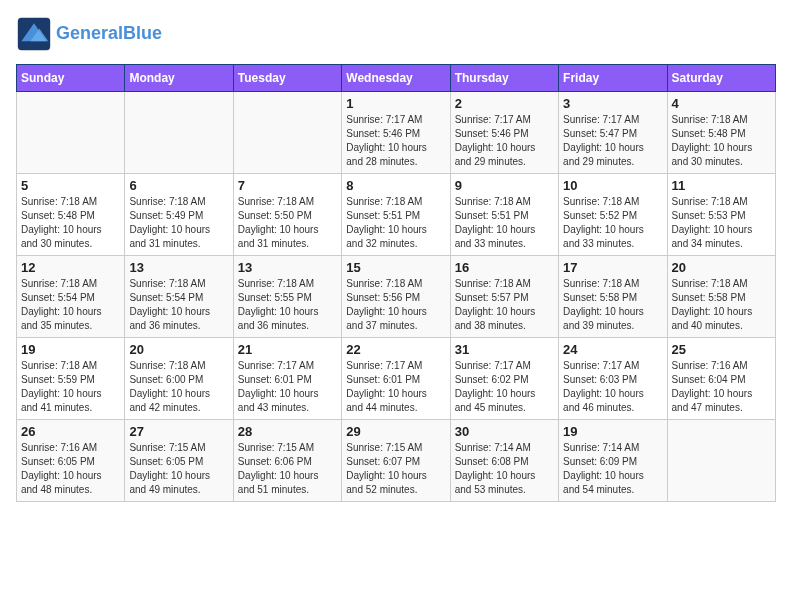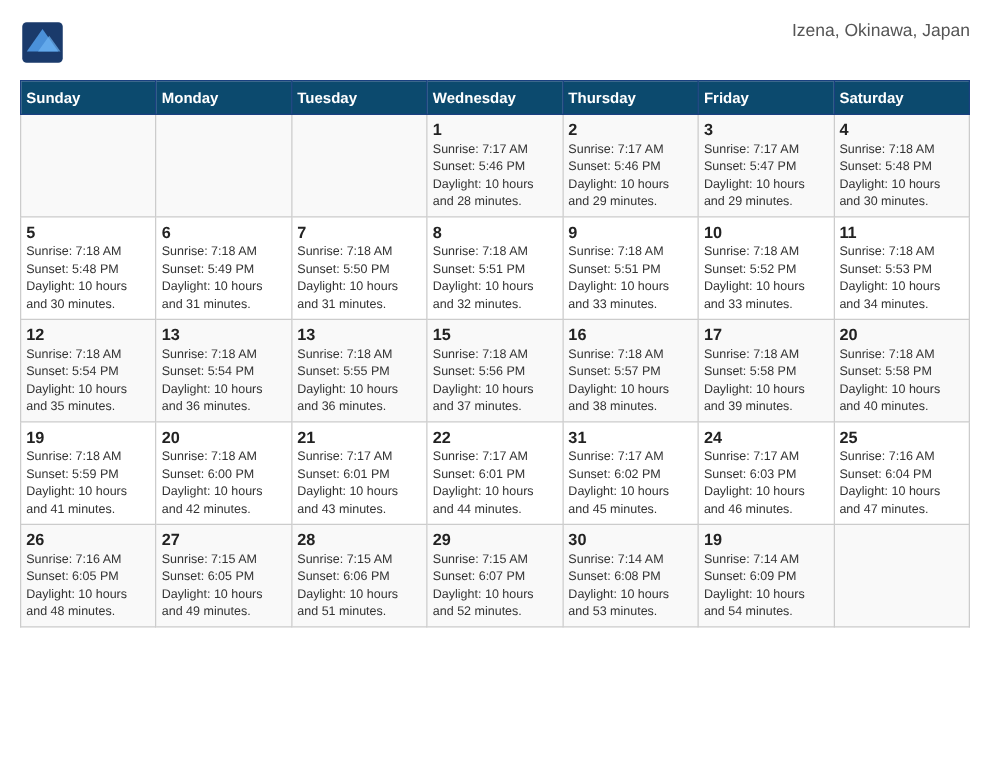--- a/index.html
+++ b/index.html
@@ -45,21 +45,21 @@
     .subtitle {
       font-size: 14px;
       color: #555;
     }
     table {
       width: 100%;
       border-collapse: collapse;
       font-size: 11px;
     }
     thead tr th {
-      background: #0c4a6e;
+      background: #8b5cf6;
       color: #fff;
       padding: 6px 4px;
       text-align: left;
       font-weight: bold;
       font-size: 12px;
       border: 1px solid #1a4080;
     }
     tbody tr td {
       border: 1px solid #ccc;
       vertical-align: top;
@@ -90,23 +90,25 @@
 </head>
 <body>
 
 <div class="header">
   <div class="logo">
     <svg class="logo-icon" viewBox="0 0 40 40">
       <rect x="2" y="2" width="36" height="36" rx="4" fill="#1a3a6b"></rect>
       <polygon points="20,8 34,28 6,28" fill="#4a90d9"></polygon>
       <polygon points="26,14 36,28 16,28" fill="#6db3f2" opacity="0.7"></polygon>
     </svg>
+    <div class="logo-text">
+      <div><span>General</span><span style="color:#4a90d9">Blue</span></div>
+    </div>
   </div>
   <div class="title-area">
-    <div class="subtitle">Izena, Okinawa, Japan</div>
   </div>
 </div>
 
 <table>
   <thead>
     <tr>
     <th>Sunday</th>
         <th>Monday</th>
         <th>Tuesday</th>
         <th>Wednesday</th>

